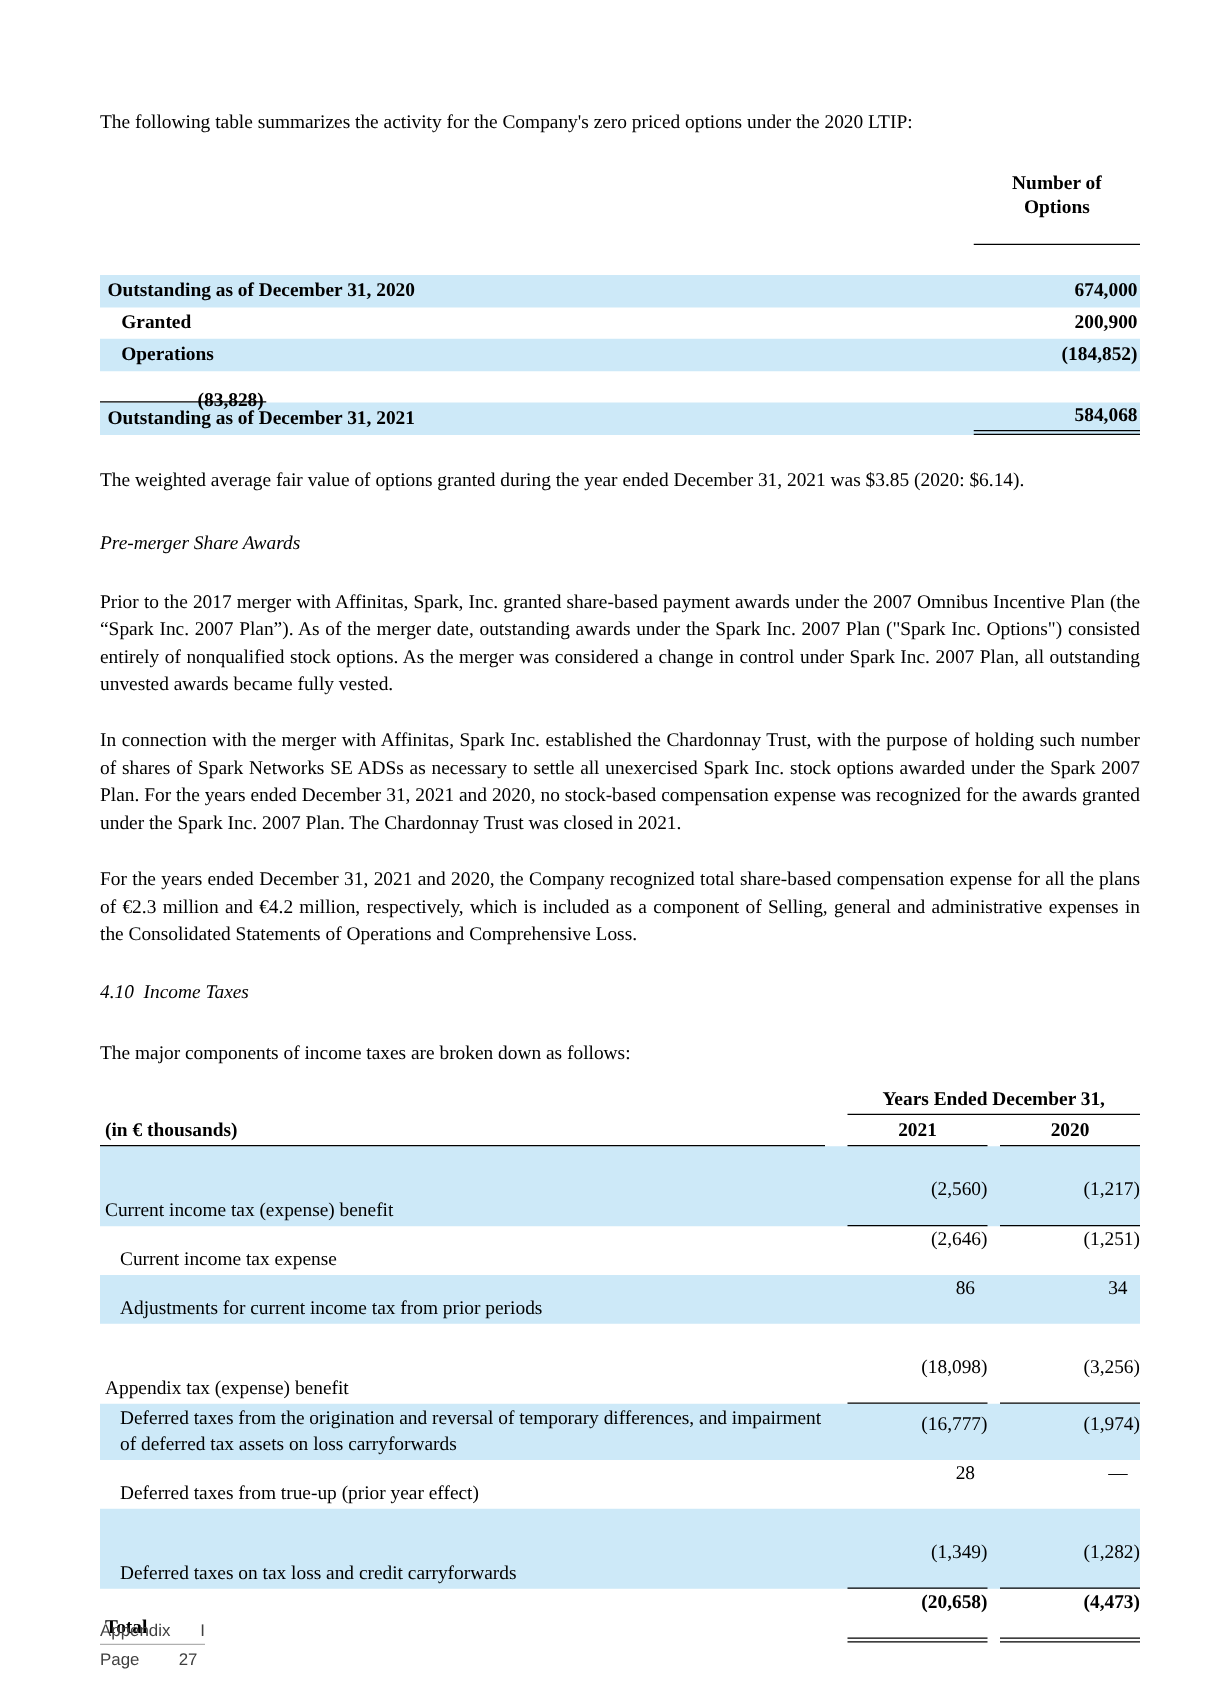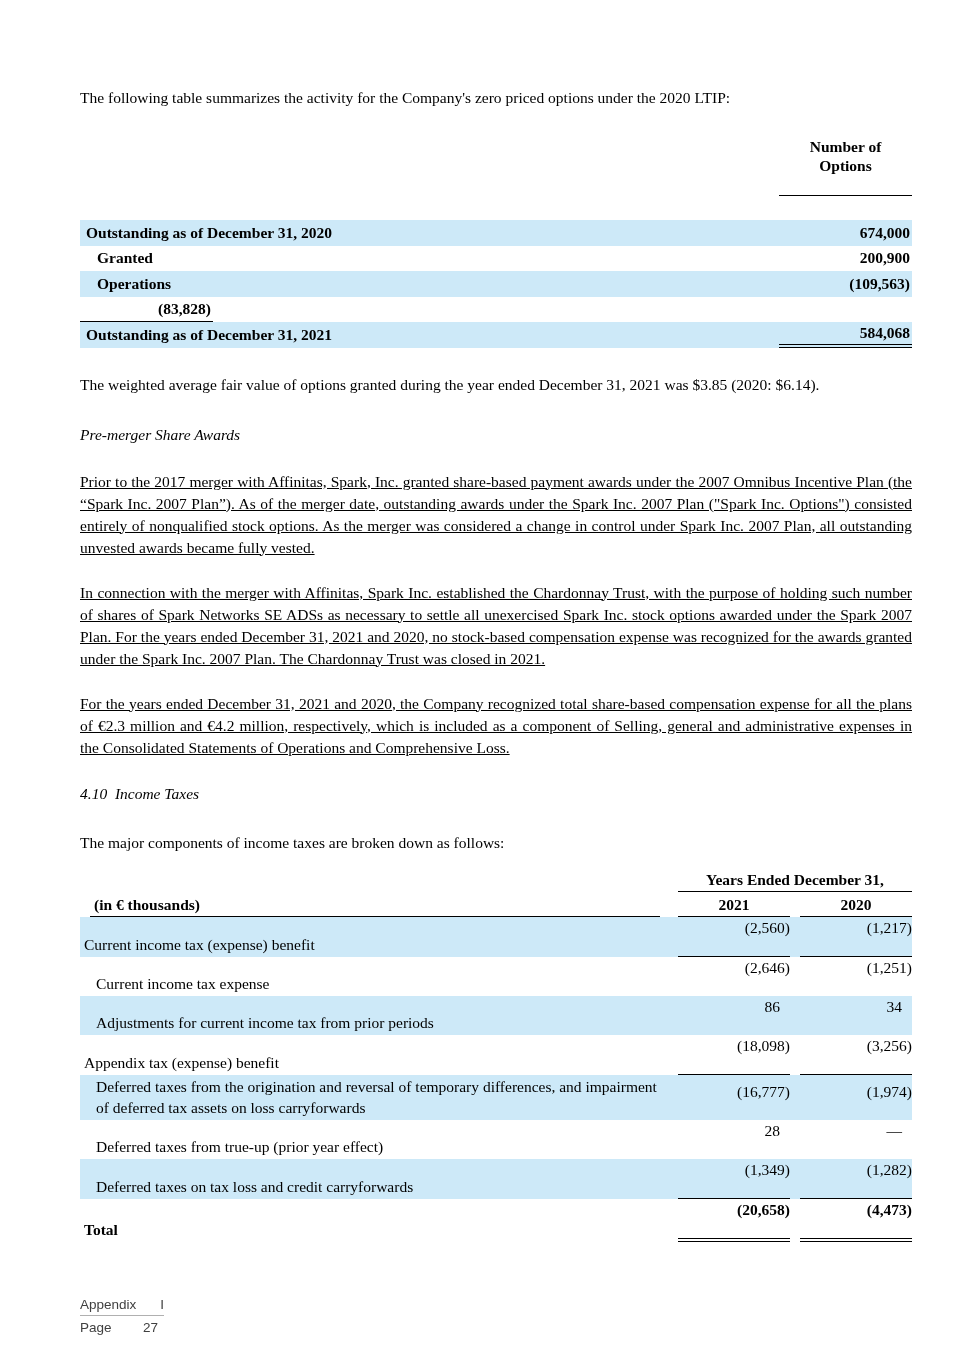--- a/index.html
+++ b/index.html
@@ -2,21 +2,21 @@
 <html style="--hl: #cde9f8;"><head>
 <meta charset="utf-8">
 <style>
   * { margin:0; padding:0; box-sizing:border-box; }
   html,body { background:#ffffff; }
   body { width:965px; height:1365px; position:relative; font-family:"Liberation Serif", serif; color:#000; }
   .page { position:absolute; inset:0; background:#fff; }
   .content { position:absolute; left:80px; top:16px; width:832px; font-size:15.5px; line-height:22px; }
 
   .line { margin:0; }
-  .para { text-align:justify;text-decoration:underline; }
+  .para { text-align:justify; }
   .sp-intro   { margin-top:71px; }
   .sp-t1head  { margin-top:28px; }
   .sp-t1      { margin-top:24px;font-weight:bold; }
   .sp-fair    { margin-top:26px; }
   .sp-h1      { margin-top:28px; }
   .sp-p1      { margin-top:25px; }
   .sp-p2      { margin-top:23px; }
   .sp-p3      { margin-top:23px; }
   .sp-h2      { margin-top:24px; }
   .sp-i2      { margin-top:27px; }
@@ -28,32 +28,32 @@
   .t1-head { margin-left:auto; width:133px; text-align:center; font-weight:bold; line-height:19px;
              border-bottom:1.5px solid #000; padding-bottom:20px; }
   .t1 .trow { display:flex; align-items:center; height:25.5px; }
   .t1 .lab { flex:1; padding-left:6px; }
   .t1 .lab.ind { padding-left:17px; }
   .t1 .val { width:133px; align-self:stretch; display:flex; align-items:center; justify-content:flex-end; padding-right:2px; }
 
   
   .t2 .yhead { margin-left:auto; width:234px; text-align:center; font-weight:bold;
                border-bottom:1.5px solid #000; padding-bottom:2px; line-height:19px; }
-  .t2 .hrow { display:flex; align-items:flex-end; margin-top:3px; line-height:19px;margin-left:10px; }
+  .t2 .hrow { display:flex; align-items:flex-end; margin-top:3px; line-height:19px; }
   .t2 .hrow .hlab { flex:1; font-weight:bold; border-bottom:1.5px solid #000; padding:0 0 2px 4px; }
   .t2 .hcol { width:112px; text-align:center; font-weight:bold; border-bottom:1.5px solid #000; padding-bottom:2px; }
   .t2 .gap18 { margin-left:18px; } .t2 .gap10 { margin-left:10px; }
   .t2 .trow { display:flex; align-items:flex-end; min-height:23px; line-height:21px; }
   .t2 .lab { flex:1; padding:1px 0 2px 4px; }
   .t2 .lab.ind { padding-left:16px; }
   .t2 .val { width:112px; align-self:stretch; display:flex; align-items:flex-end; justify-content:flex-end; padding-bottom:18px; }
   .t2 .val.pad { padding-right:10px; }
 
   .hl { background:var(--hl,#cde9f8); }
-  .u-single { border-bottom:1.5px solid #000; }
+  .u-single { border-bottom:1.5px solid #000;margin-top:24px; }
   .u-double { border-bottom:4px double #000; }
   .bold { font-weight:bold; }
 
   
   .footer { position:absolute; left:80px; top:1296px; font-family:"Liberation Sans", sans-serif;
             font-size:13.5px; color:#404040; line-height:17px; }
   .footer .row1 { display:flex; justify-content:space-between; width:84px;
                   border-bottom:1px solid #b0b0b0; padding-bottom:2px; }
   .footer .row2 { display:flex; justify-content:space-between; width:78px; margin-top:3px; }
 </style>
@@ -74,21 +74,21 @@
         <div class="trow hl">
           <div class="lab">Outstanding as of December 31, 2020</div>
           <div class="val">674,000</div>
         </div>
         <div class="trow">
           <div class="lab ind">Granted</div>
           <div class="val">200,900</div>
         </div>
         <div class="trow hl">
           <div class="lab ind">Operations</div>
-          <div class="val">(109,563)</div>
+          <div class="val">(184,852)</div>
         </div>
         <div class="trow">
           <div class="val u-single">(83,828)</div>
         </div>
         <div class="trow hl">
           <div class="lab">Outstanding as of December 31, 2021</div>
           <div class="val u-double">584,068</div>
         </div>
       </div>
 

